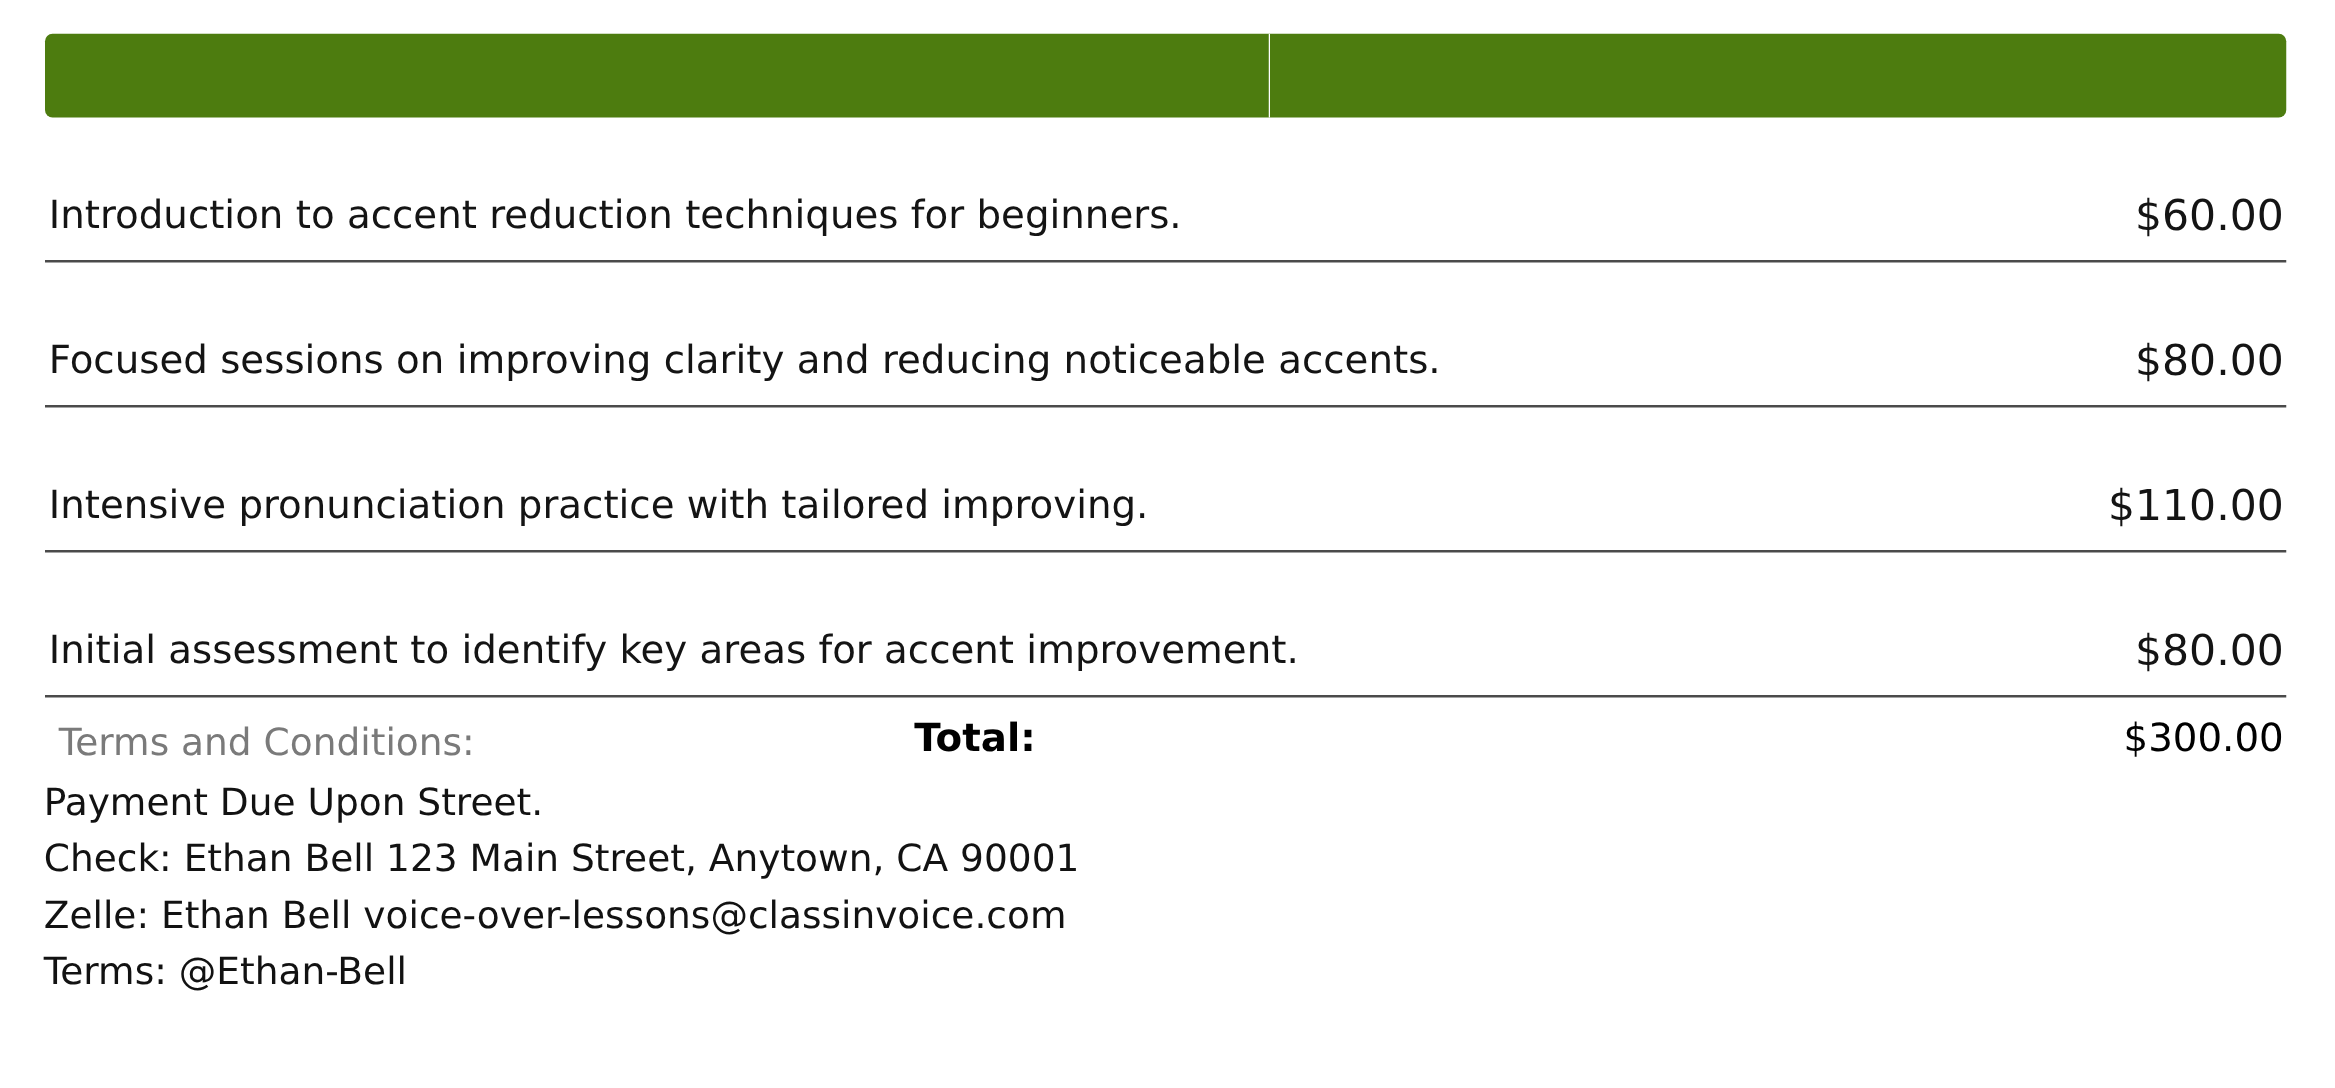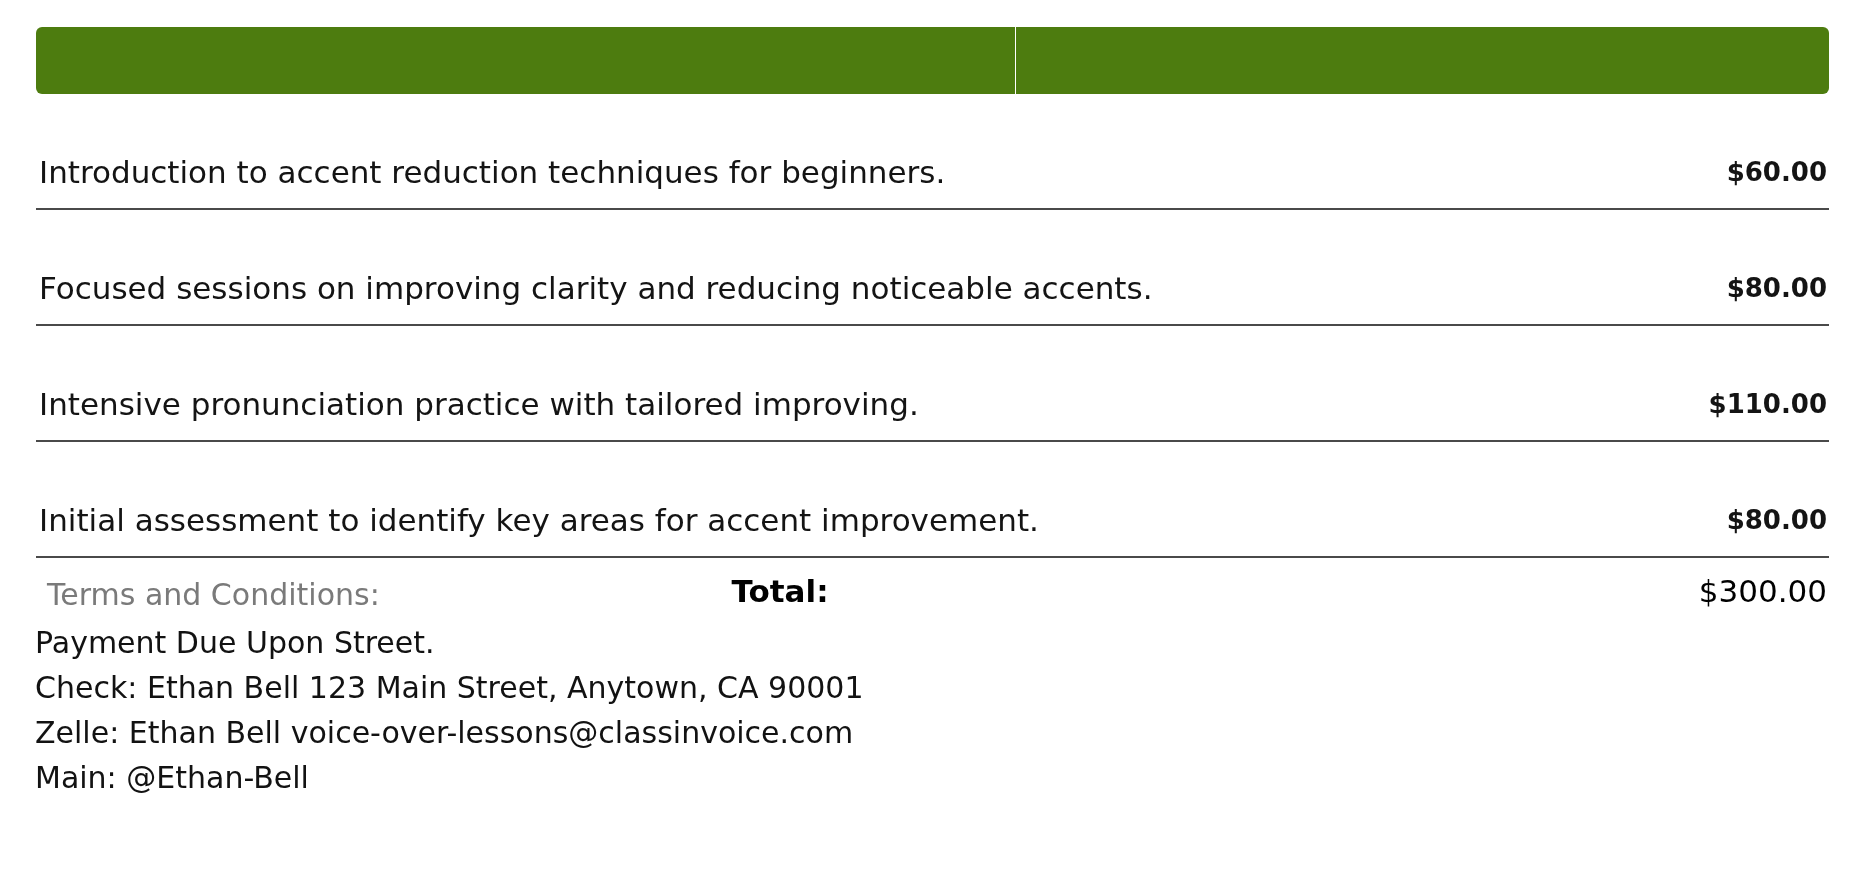--- a/index.html
+++ b/index.html
@@ -89,25 +89,24 @@
     font-size: 31px;
     line-height: 1.2;
     color: #141414;
     white-space: nowrap;
   }
   .td-price {
     flex: 0 0 360px;
     box-sizing: border-box;
     text-align: right;
     padding-right: 2px;
-    font-size: 26px;
+    font-size: 34px;
     line-height: 1.2;
     color: #141414;
     white-space: nowrap;
-    font-weight: bold;
   }
 
   .total-row {
     display: flex;
     align-items: center;
     height: 66px;
     box-sizing: border-box;
   }
   .total-label {
     flex: 1 1 auto;
@@ -189,16 +188,16 @@
       <div class="total-value">$300.00</div>
     </div>
 
   </div>
 
   <div class="terms-block">
     <p class="terms-heading">Terms and Conditions:</p>
     <p class="terms-line">Payment Due Upon Street.</p>
     <p class="terms-line">Check: Ethan Bell 123 Main Street, Anytown, CA 90001</p>
     <p class="terms-line">Zelle: Ethan Bell voice-over-lessons@classinvoice.com</p>
-    <p class="terms-line">Main: @Ethan-Bell</p>
+    <p class="terms-line">Terms: @Ethan-Bell</p>
   </div>
 
 </div>
 
 </body></html>

